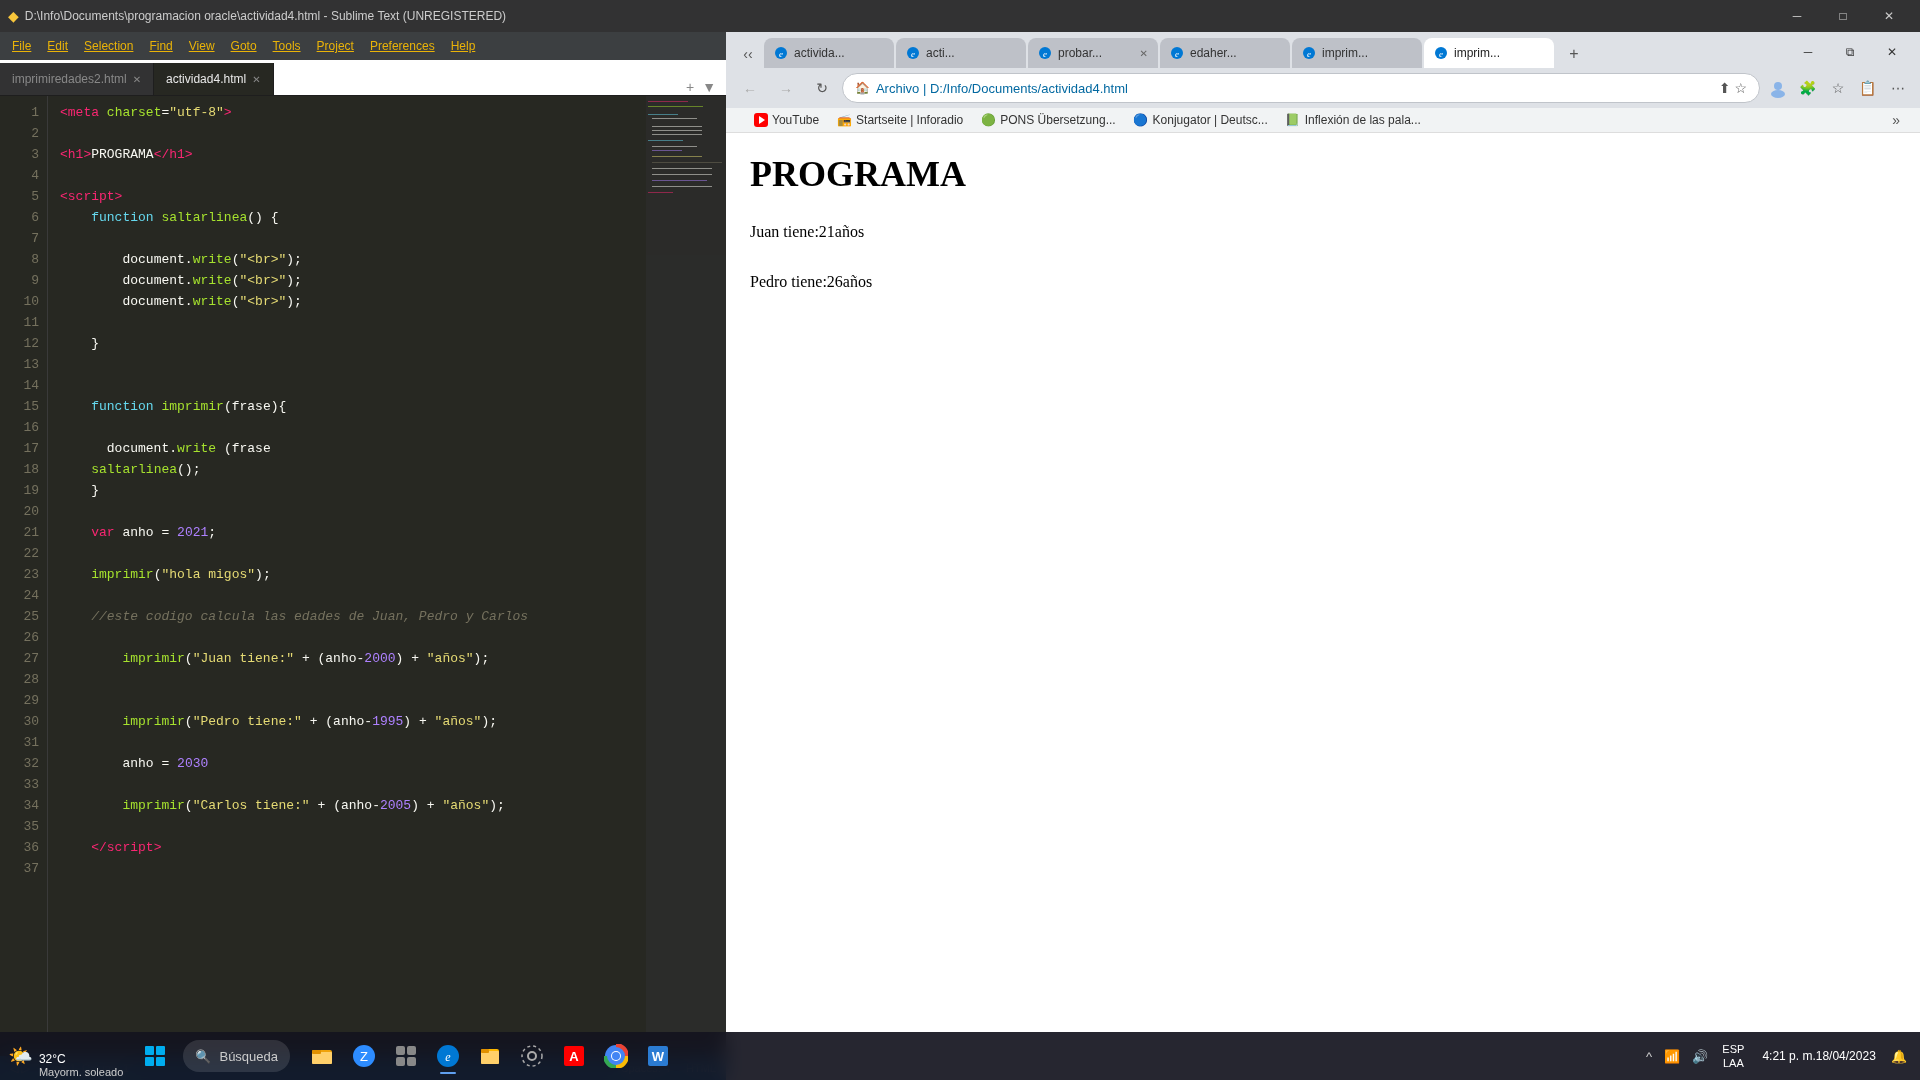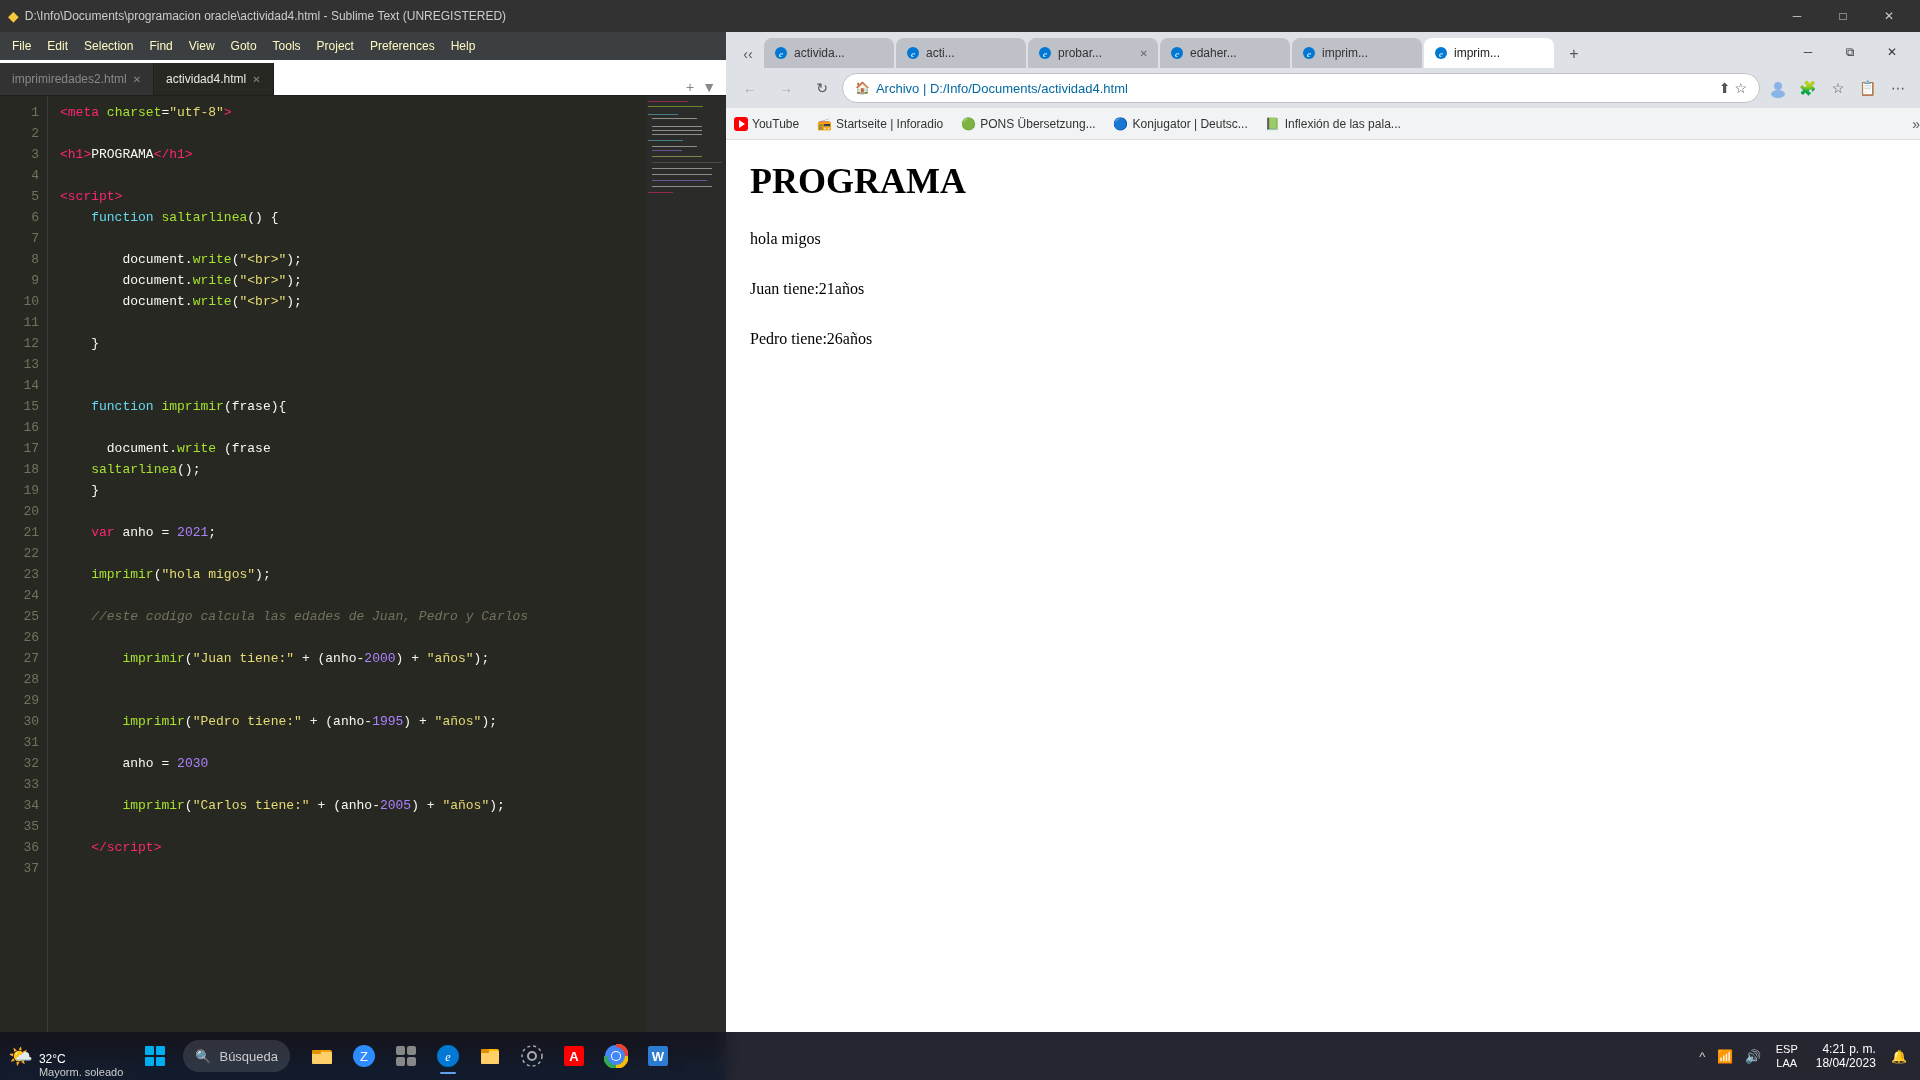--- a/index.html
+++ b/index.html
@@ -45,27 +45,28 @@
     
     .menu-bar {
       background: #3c3f41;
       height: 28px;
       display: flex;
       align-items: center;
       padding: 0 4px;
       flex-shrink: 0;
     }
     .menu-item {
-      color: #fef9c3;
+      color: #eab308;
       font-size: 12px;
       padding: 0 8px;
       height: 16px;
       display: flex;
       align-items: center;
       cursor: pointer;
+      text-decoration: underline;
     }
 
     
     .tab-bar {
       background: #ffffff;
       height: 36px;
       display: flex;
       align-items: flex-end;
       flex-shrink: 0;
       border-bottom: 1px solid #1e1e1e;
@@ -276,25 +277,25 @@
     .address-bar-actions { display: flex; gap: 4px; }
     .address-bar-action { color: #555; font-size: 14px; cursor: pointer; }
     .nav-right-actions { display: flex; gap: 2px; align-items: center; }
     .nav-action-btn {
       width: 28px; height: 28px; display: flex; align-items: center; justify-content: center;
       color: #555; font-size: 14px; cursor: pointer; border-radius: 4px;
     }
 
     
     .bookmarks-bar {
-      height: 32px;
+      height: 25px;
       background: #f1f3f4;
       display: flex;
       align-items: center;
-      padding: 0 0;
+      padding: 0 20px;
       gap: 2px;
       border-bottom: 1px solid #ddd;
       font-size: 12px;
     }
     .bookmark-item {
       display: flex;
       align-items: center;
       gap: 4px;
       padding: 0 8px;
       height: 24px;
@@ -386,21 +387,20 @@
     .taskbar-right {
       margin-left: auto;
       display: flex;
       align-items: center;
       gap: 4px;
       padding-right: 8px;
     }
     .taskbar-sys-icon { color: #ccc; font-size: 13px; padding: 0 4px; cursor: pointer; }
     .taskbar-time {
       display: flex;
-      flex-direction: column;
       align-items: flex-end;
       padding: 0 8px;
       cursor: pointer;
       justify-content: center;
     }
     .taskbar-time-val { color: #ffffff; font-size: 12px; }
     .taskbar-time-date { color: #ffffff; font-size: 12px; }
     .taskbar-lang {
       display: flex;
       flex-direction: column;
@@ -707,21 +707,20 @@
         <div class="bookmark-item">
           <span class="bookmark-icon">📗</span>
           <span>Inflexión de las pala...</span>
         </div>
         <div class="bookmark-more">»</div>
       </div>
     </div>
 
     <div class="browser-content">
       <h1 class="page-heading">PROGRAMA</h1>
-      <p class="page-text">hola migos</p>
       <p class="page-text">Juan tiene:21años</p>
       <p class="page-text">Pedro tiene:26años</p>
     </div>
   </div>
 </div>
 
 <div class="taskbar">
 
   <div class="weather-widget">
     <span class="weather-icon">🌤️</span>

